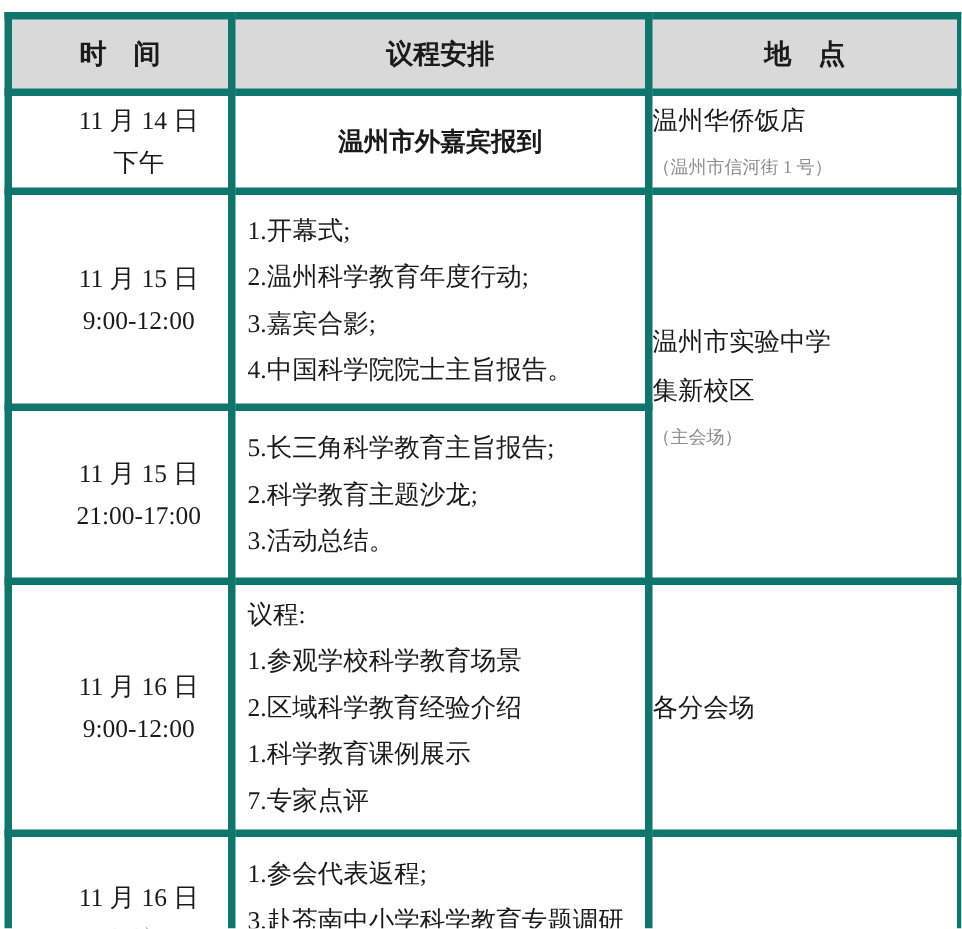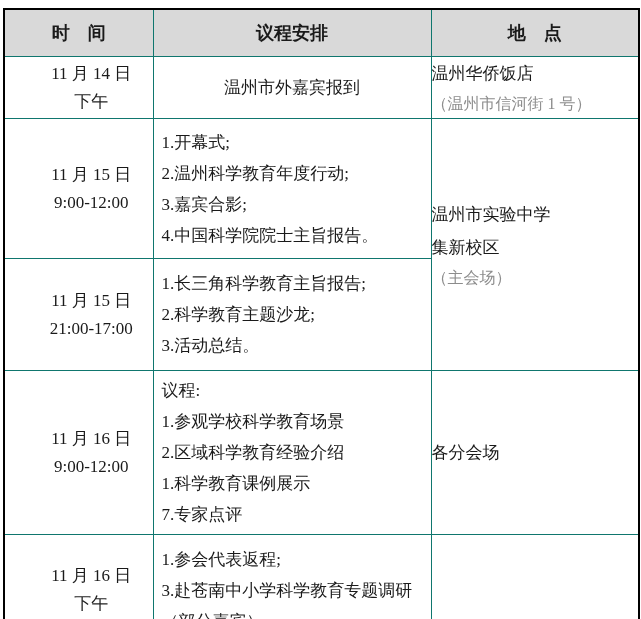--- a/index.html
+++ b/index.html
@@ -24,21 +24,21 @@
     top:8px;
     width:635px;
     table-layout:fixed;
     border-collapse:collapse;
     border:2px solid #000000;
   }
   col.c1{width:149px}
   col.c2{width:278px}
   col.c3{width:208px}
   th,td{
-    border:1px solid #0f766e;
+    border:5px solid #0f766e;
     vertical-align:middle;
     padding:0;
   }
   th{
     background:#d9d9d9;
     font-weight:bold;
     font-size:18px;
     height:46px;
     text-align:center;
     line-height:46px;
@@ -55,29 +55,30 @@
     padding-left:25px;
   }
   td.agenda{
     padding:4px 6px 4px 8px;
     line-height:31px;
     text-align:left;
   }
   td.agenda.center{
     text-align:center;
     padding:0;
+    font-weight:bold;
   }
   td.loc{
     text-align:left;
     line-height:30px;
   }
   .loc-line{line-height:33px}
   .loc-sub{
     color:#8c8c8c;
-    font-size:16px;
+    font-size:12px;
     line-height:28px;
   }
 </style>
 </head>
 <body>
 
 <div class="page">
   <table class="schedule">
     <colgroup>
       <col class="c1">
@@ -121,21 +122,21 @@
           <div class="loc-line">集新校区</div>
           <div class="loc-sub">（主会场）</div>
         </td>
       </tr>
       <tr class="r2">
         <td class="time">
           <div>11 月 15 日</div>
           <div>21:00-17:00</div>
         </td>
         <td class="agenda">
-          <div>1.长三角科学教育主旨报告;</div>
+          <div>5.长三角科学教育主旨报告;</div>
           <div>2.科学教育主题沙龙;</div>
           <div>3.活动总结。</div>
         </td>
       </tr>
       <tr class="r3">
         <td class="time">
           <div>11 月 16 日</div>
           <div>9:00-12:00</div>
         </td>
         <td class="agenda">

